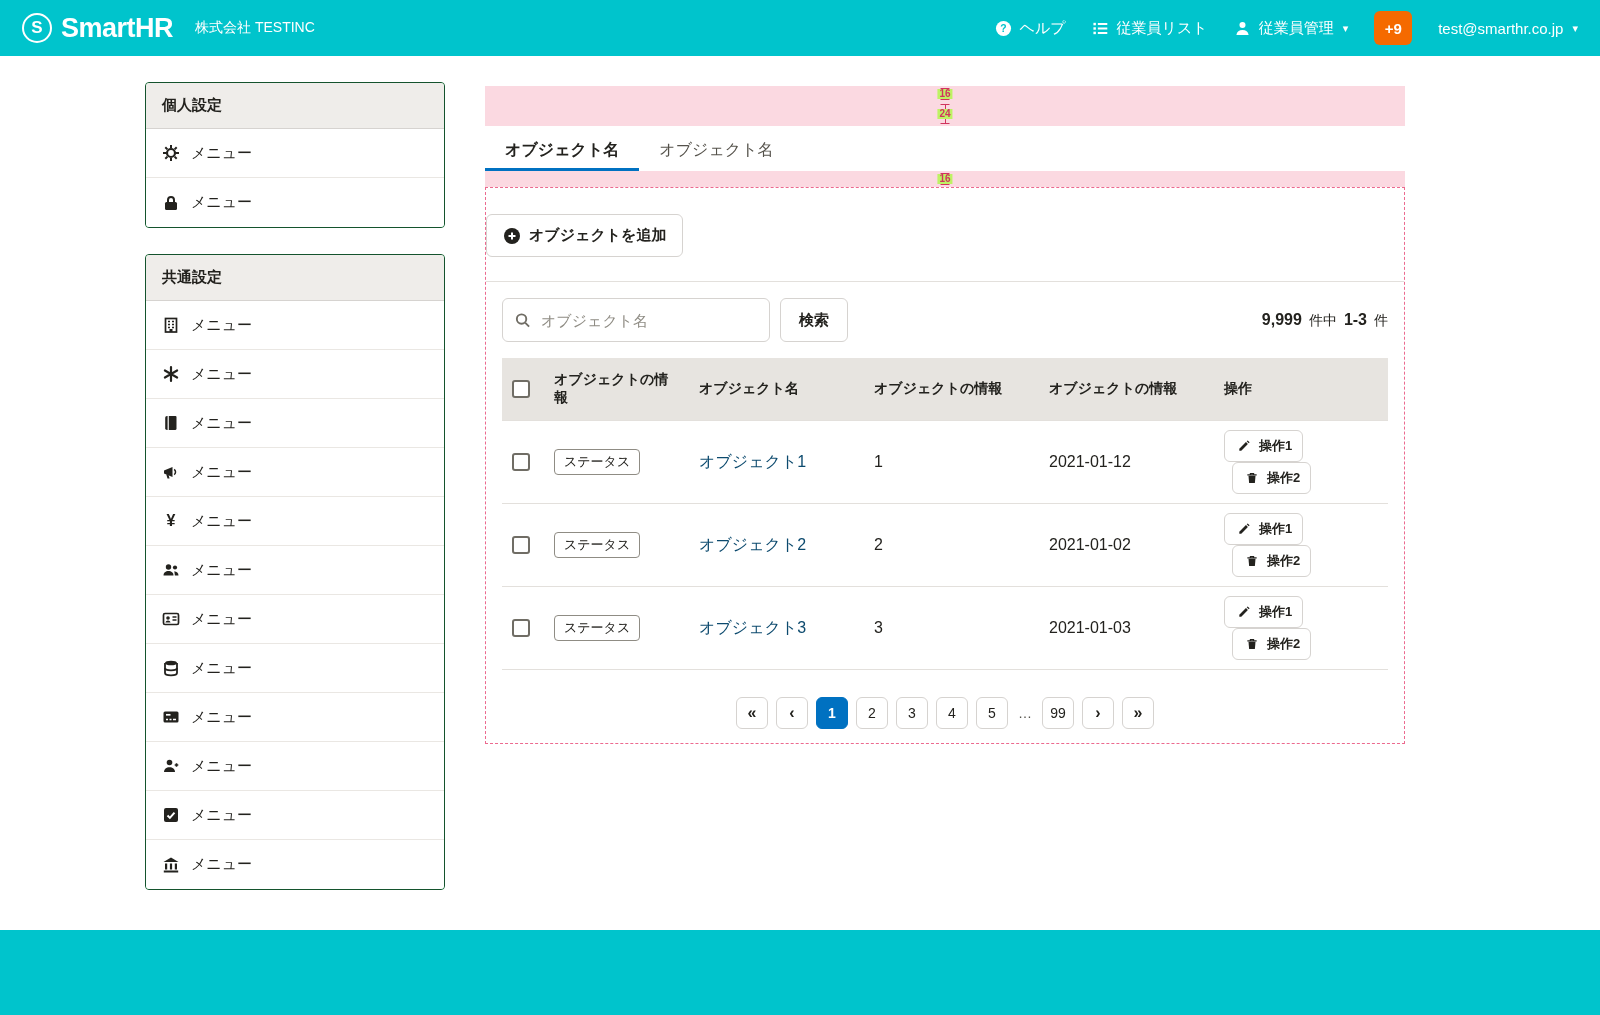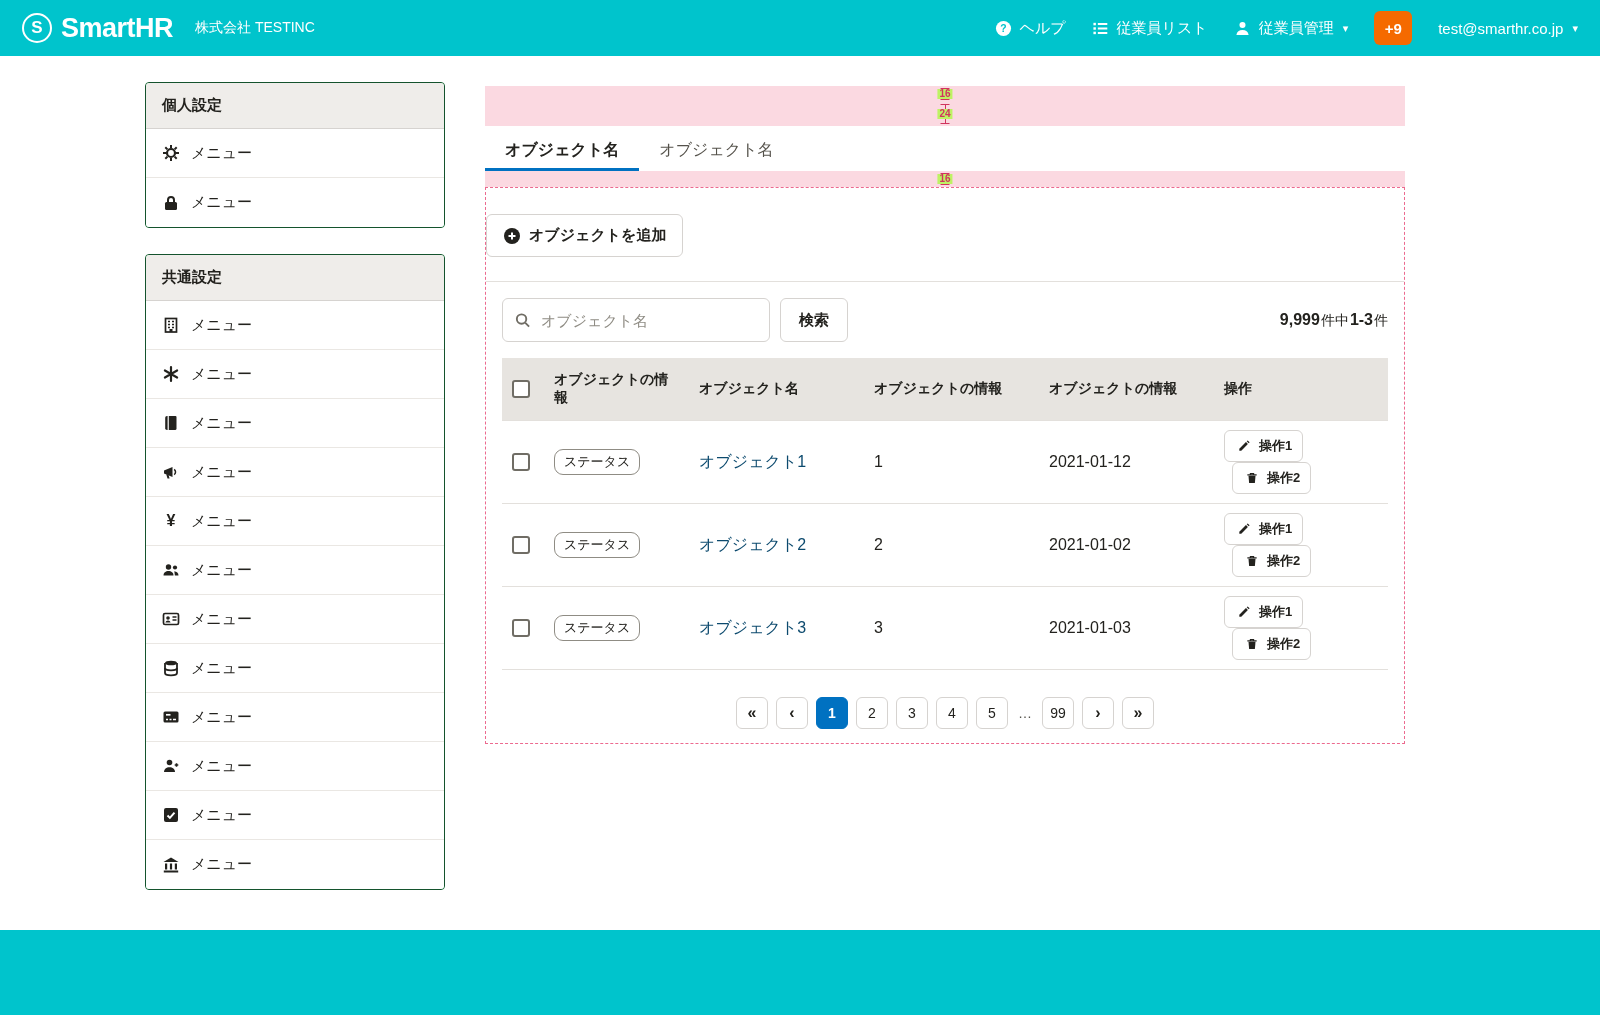--- a/index.html
+++ b/index.html
@@ -55,33 +55,33 @@
   .add-row { display: flex; margin-top: 26px; }
   .btn { display: inline-flex; align-items: center; gap: 8px; background: #fff; border: 1px solid #d6d3d0; border-radius: 6px; cursor: pointer; font-family: inherit; color: #23221e; }
   .btn-add { padding: 11px 16px; font-size: 15px; font-weight: 700; }
 
   .search-section { display: flex; align-items: center; margin-top: 24px; border-top: 1px solid #e3e0dc; padding: 16px; }
   .search-box { position: relative; }
   .search-input { width: 268px; height: 44px; border: 1px solid #d6d3d0; border-radius: 6px; padding: 0 12px 0 38px; font-size: 15px; font-family: inherit; color: #23221e; }
   .search-input::placeholder { color: #8f8c84; }
   .search-icon { position: absolute; left: 12px; top: 50%; transform: translateY(-50%); color: #706d65; }
   .btn-search { height: 44px; padding: 0 18px; font-size: 15px; font-weight: 700; margin-left: 10px; }
-  .count { margin-left: auto; font-size: 14px; display: flex; align-items: baseline; gap: 1px; }
+  .count { margin-left: auto; font-size: 14px; display: flex; align-items: baseline; gap: 7px; }
   .count b { font-size: 16px; }
 
   .table-wrap { margin: 0 16px; }
   table { width: 100%; border-collapse: collapse; }
   thead th { background: #e7e4e0; text-align: left; font-size: 14px; font-weight: 700; padding: 13px 12px; }
   tbody td { border-top: 1px solid #e3e0dc; padding: 9px 12px; font-size: 16px; }
   tbody tr:last-child td { border-bottom: 1px solid #e3e0dc; }
   .col-check { width: 40px; padding: 0 10px; }
   td.cell-check { padding: 0 10px; }
   .col-status { width: 145px; } .col-name { width: 175px; } .col-info { width: 175px; } .col-date { width: 175px; }
   .checkbox { width: 18px; height: 18px; appearance: none; -webkit-appearance: none; border: 2px solid #706d65; border-radius: 3px; background: #fff; cursor: pointer; display: block; }
-  .chip { display: inline-block; border: 1px solid #8f8c84; border-radius: 9px; padding: 3px 9px; font-size: 13px; background: #fff; }
+  .chip { display: inline-block; border: 1px solid #8f8c84; border-radius: 4px; padding: 3px 9px; font-size: 13px; background: #fff; }
   .link { color: #0c4a6e; cursor: pointer; text-decoration: none; }
   .btn-action { padding: 6px 10px; font-size: 13px; font-weight: 700; gap: 6px; }
   .btn-action + .btn-action { margin-left: 8px; }
 
   .pagination { display: flex; justify-content: center; align-items: center; gap: 8px; margin-top: 27px; }
   .page-btn { width: 32px; height: 32px; display: flex; align-items: center; justify-content: center; border: 1px solid #d6d3d0; border-radius: 6px; background: #fff; font-size: 14px; cursor: pointer; font-family: inherit; color: #23221e; }
   .page-btn.arrow { font-size: 16px; font-weight: 700; }
   .page-btn.active { background: #0071c1; border-color: #0071c1; color: #fff; font-weight: 700; }
   .ellipsis { font-size: 14px; color: #55524b; padding: 0 2px; }
 

